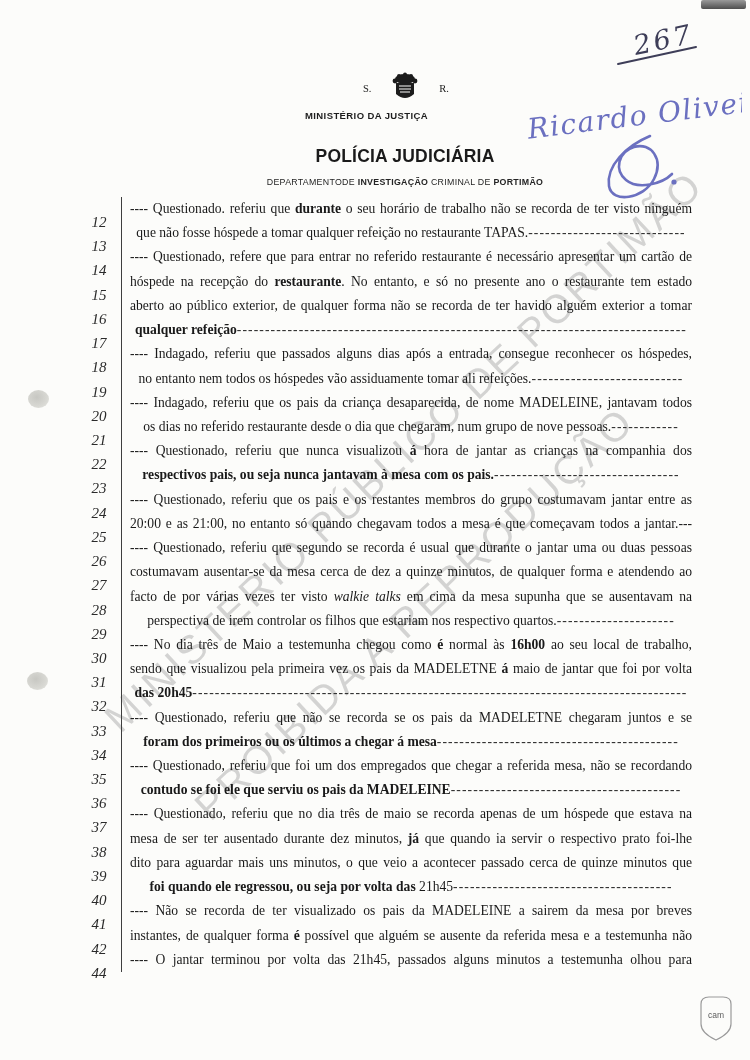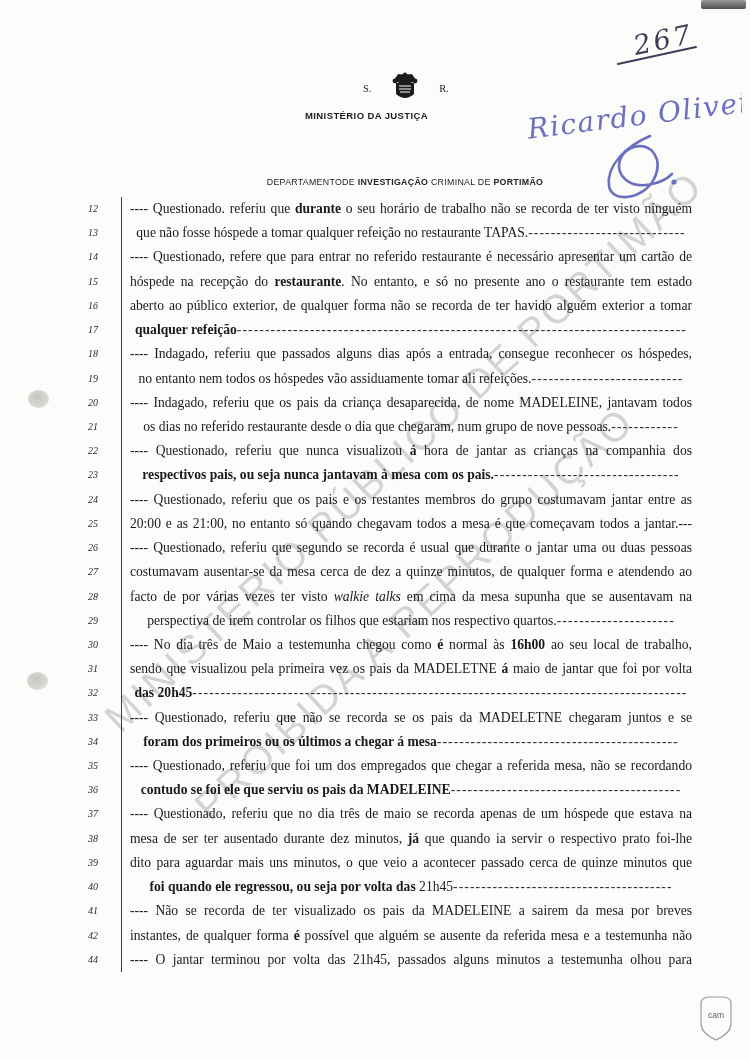--- a/index.html
+++ b/index.html
@@ -32,22 +32,22 @@
   .hole-2{top:672px;left:27px;}
   .cam-stamp{position:absolute;top:993px;left:694px;z-index:3;}
   
   .wm{position:absolute;white-space:nowrap;font-family:"Liberation Sans",sans-serif;
     color:#b3b3b3;opacity:.55;z-index:0;transform-origin:0 0;pointer-events:none;}
   .wm1{top:708px;left:96px;font-size:40px;letter-spacing:3px;transform:rotate(-43deg);}
   .wm2{top:796px;left:186px;font-size:40px;letter-spacing:3px;transform:rotate(-43deg);}
   
   .body-lines{position:absolute;top:197px;left:88px;width:604px;z-index:2;}
   .doc-row{display:flex;height:24.22px;line-height:24.22px;}
-  .ln-num{flex:none;width:22px;text-align:left;padding-right:11px;
-    font-style:italic;font-size:10px;color:#2a2a2a;}
+  .ln-num{flex:none;width:22px;text-align:center;padding-right:11px;
+    font-style:italic;font-size:15px;color:#2a2a2a;margin-top:13px;}
   .ln-text{flex:1;border-left:1.2px solid #3e3e3e;padding-left:8px;
     font-size:13.6px;color:#191919;overflow:hidden;white-space:nowrap;text-align:center;}
   .ln-text.just{text-align:justify;text-align-last:justify;}
   .sb{font-weight:700;margin-top:28px;}
   .si{font-style:italic;}
   .sd{letter-spacing:1.1px;color:#2e2e2e;}
 </style>
 </head>
 <body>
 
@@ -74,20 +74,21 @@
       <circle cx="8" cy="4" r="2" fill="#1c1c1c"></circle>
       <circle cx="20" cy="4" r="2" fill="#1c1c1c"></circle>
       <circle cx="14" cy="2.6" r="2" fill="#1c1c1c"></circle>
       <path d="M5,11 L23,11 L23,22 Q14,30 5,22 Z" fill="#1c1c1c"></path>
       <path d="M8,14 h12 M8,17 h12 M9,20 h10" stroke="#fcfcfa" stroke-width="1"></path>
     </svg>
     <span class="crest-letter">R.</span>
   </div>
 
   <div class="ministry">MINISTÉRIO DA JUSTIÇA</div>
+  <div class="pj-title">POLÍCIA JUDICIÁRIA</div>
   <div class="dept" id="dept"><span class="">DEPARTAMENTODE </span><span class="sb">INVESTIGAÇÃO </span><span class="">CRIMINAL DE </span><span class="sb">PORTIMÃO</span></div>
 
   <svg class="signature-svg" width="220" height="125" viewBox="0 0 220 125">
     <text x="6" y="40" font-size="28" font-style="italic" font-family="DejaVu Serif, serif" fill="#6b70c0" letter-spacing="1.5" transform="rotate(-7 110 40)">Ricardo Oliveira</text>
     <path d="M128,50 C104,60 84,80 87,100 C90,118 122,113 132,93 C142,73 129,56 112,61 C96,66 92,84 104,94 C116,104 140,98 150,88" stroke="#6b70c0" stroke-width="2.6" fill="none" stroke-linecap="round"></path>
     <circle cx="152" cy="96" r="2.6" fill="#6b70c0"></circle>
   </svg>
 
   <div class="body-lines" id="body-lines">
       <div class="doc-row">

